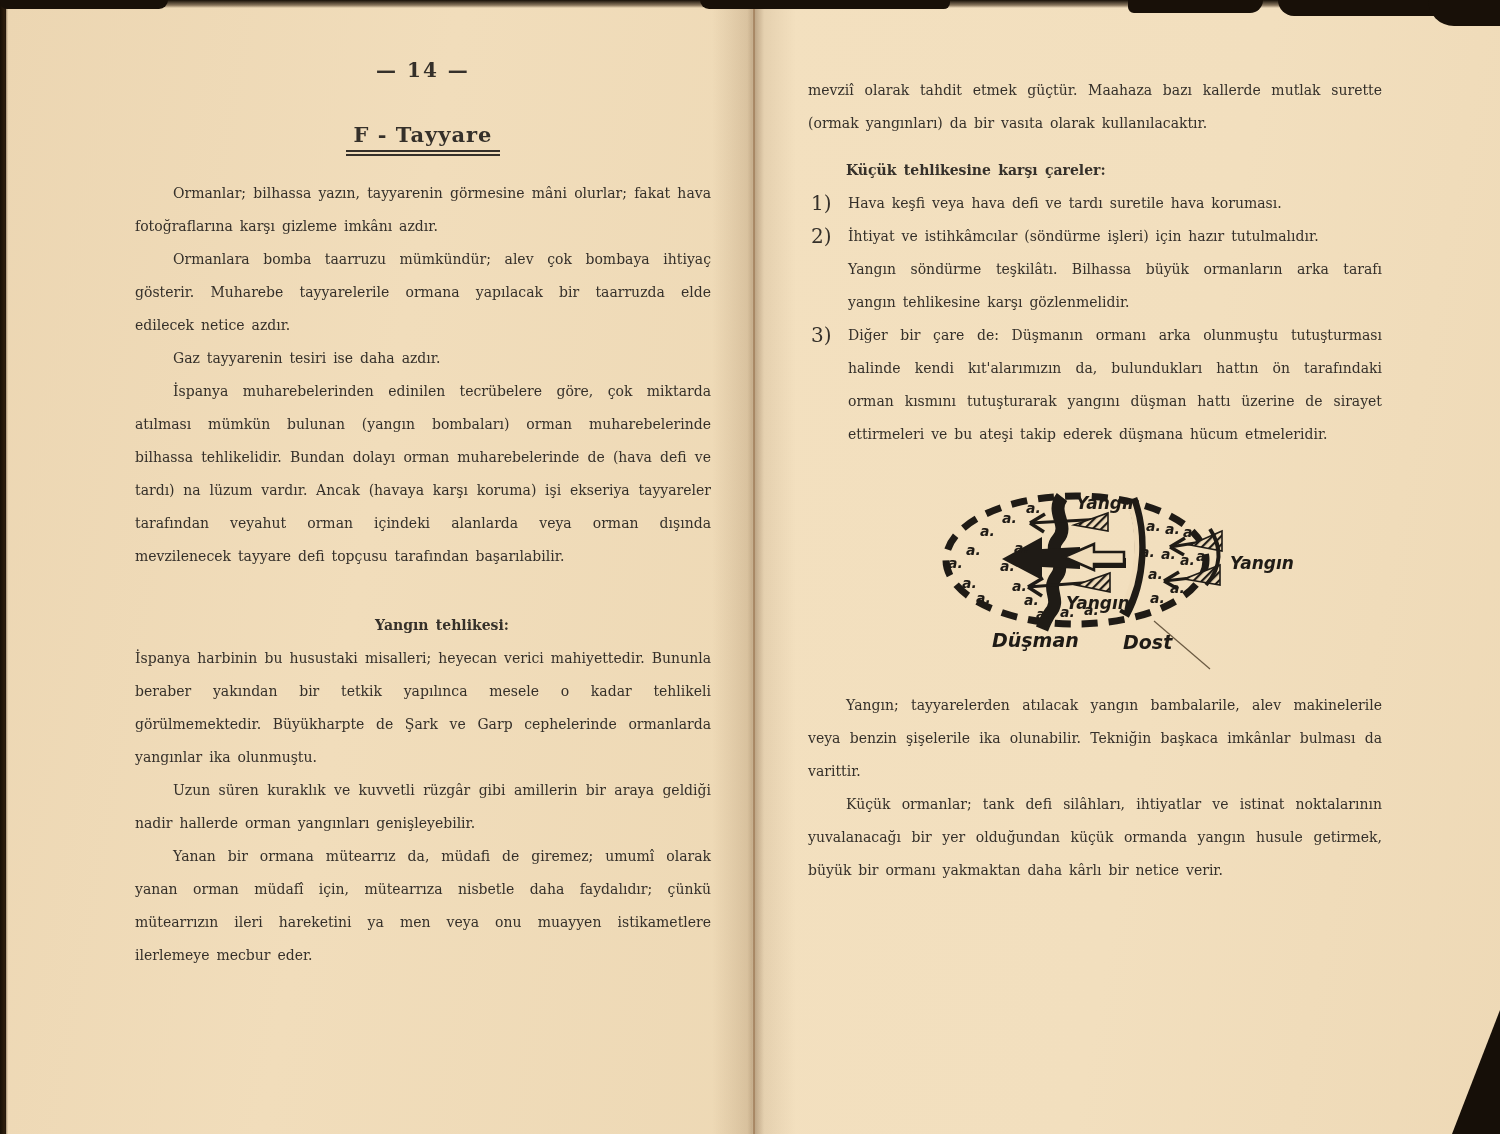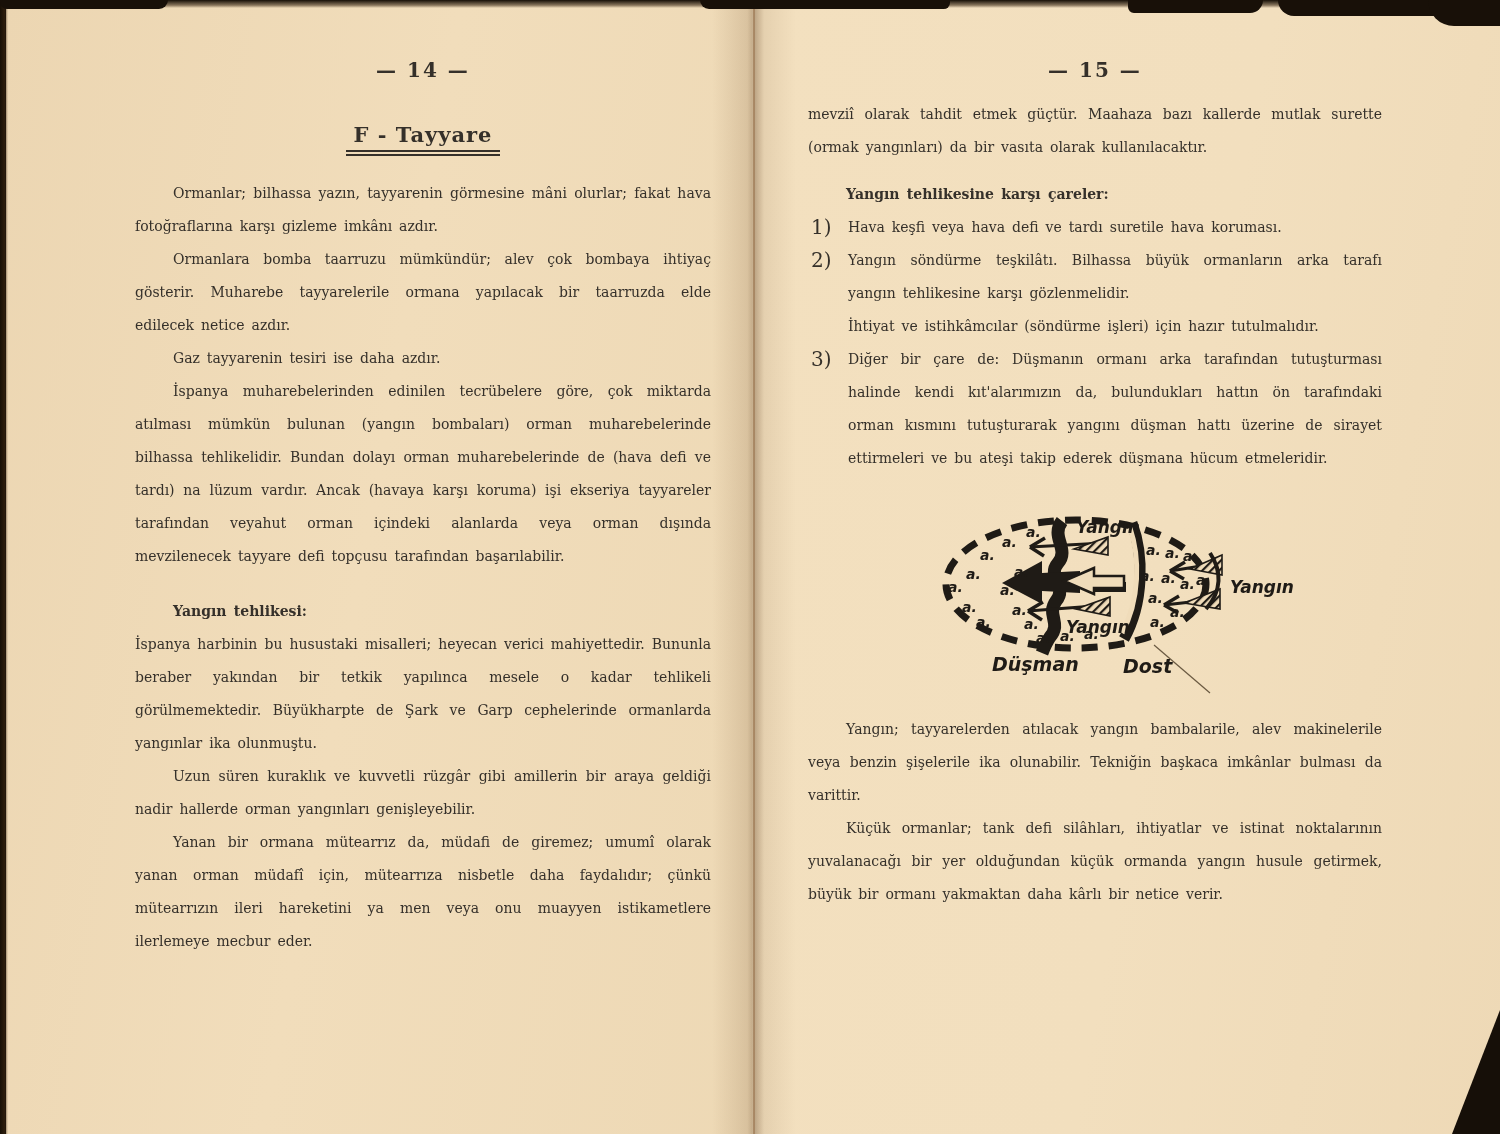--- a/index.html
+++ b/index.html
@@ -83,52 +83,51 @@
   <div class="page page-left">
     <div class="page-inner-left">
       <div class="pagenum">— 14 —</div>
       <div class="section-title">
         <span>F - Tayyare</span>
       </div>
       <p class="indent first-para">Ormanlar; bilhassa yazın, tayyarenin görmesine mâni olurlar; fakat hava fotoğraflarına karşı gizleme imkânı azdır.</p>
       <p class="indent">Ormanlara bomba taarruzu mümkündür; alev çok bombaya ihtiyaç gösterir. Muharebe tayyarelerile ormana yapılacak bir taarruzda elde edilecek netice azdır.</p>
       <p class="indent">Gaz tayyarenin tesiri ise daha azdır.</p>
       <p class="indent">İspanya muharebelerinden edinilen tecrübelere göre, çok miktarda atılması mümkün bulunan (yangın bombaları) orman muharebelerinde bilhassa tehlikelidir. Bundan dolayı orman muharebelerinde de (hava defi ve tardı) na lüzum vardır. Ancak (havaya karşı koruma) işi ekseriya tayyareler tarafından veyahut orman içindeki alanlarda veya orman dışında mevzilenecek tayyare defi topçusu tarafından başarılabilir.</p>
-      <p class="subhead" style="margin-top:22px;">Yangın tehlikesi:</p>
+      <p class="subhead" style="margin-top:36px;text-align:center;">Yangın tehlikesi:</p>
       <p class="noindent">İspanya harbinin bu husustaki misalleri; heyecan verici mahiyettedir. Bununla beraber yakından bir tetkik yapılınca mesele o kadar tehlikeli görülmemektedir. Büyükharpte de Şark ve Garp cephelerinde ormanlarda yangınlar ika olunmuştu.</p>
       <p class="indent">Uzun süren kuraklık ve kuvvetli rüzgâr gibi amillerin bir araya geldiği nadir hallerde orman yangınları genişleyebilir.</p>
       <p class="indent">Yanan bir ormana mütearrız da, müdafi de giremez; umumî olarak yanan orman müdafî için, mütearrıza nisbetle daha faydalıdır; çünkü mütearrızın ileri hareketini ya men veya onu muayyen istikametlere ilerlemeye mecbur eder.</p>
 
     </div>
   </div>
 
   <div class="page page-right">
     <div class="page-inner-right">
-      <div class="pagenum">— 15 —</div>
       <p class="noindent intro-gap">mevziî olarak tahdit etmek güçtür. Maahaza bazı kallerde mutlak surette (ormak yangınları) da bir vasıta olarak kullanılacaktır.</p>
-      <p class="subhead subhead-gap">Yangın tehlikesine karşı çareler:</p>
+      <p class="subhead subhead-gap">Küçük tehlikesine karşı çareler:</p>
 
       <div class="num-list">
         <div class="list-item">
           <span class="li-marker">1)</span>
           <div class="li-body">
             <p>Hava keşfi veya hava defi ve tardı suretile hava koruması.</p>
           </div>
         </div>
         <div class="list-item">
           <span class="li-marker">2)</span>
           <div class="li-body">
+            <p>İhtiyat ve istihkâmcılar (söndürme işleri) için hazır tutulmalıdır.</p>
             <p>Yangın söndürme teşkilâtı. Bilhassa büyük ormanların arka tarafı yangın tehlikesine karşı gözlenmelidir.</p>
-            <p>İhtiyat ve istihkâmcılar (söndürme işleri) için hazır tutulmalıdır.</p>
           </div>
         </div>
         <div class="list-item">
           <span class="li-marker">3)</span>
           <div class="li-body">
-            <p>Diğer bir çare de: Düşmanın ormanı arka tarafından tutuşturması halinde kendi kıt'alarımızın da, bulundukları hattın ön tarafındaki orman kısmını tutuşturarak yangını düşman hattı üzerine de sirayet ettirmeleri ve bu ateşi takip ederek düşmana hücum etmeleridir.</p>
+            <p>Diğer bir çare de: Düşmanın ormanı arka olunmuştu tutuşturması halinde kendi kıt'alarımızın da, bulundukları hattın ön tarafındaki orman kısmını tutuşturarak yangını düşman hattı üzerine de sirayet ettirmeleri ve bu ateşi takip ederek düşmana hücum etmeleridir.</p>
           </div>
         </div>
       </div>
 
       <div class="diagram-wrap">
         <svg width="420" height="200" viewBox="0 0 420 200">
           <defs>
             <pattern id="hatch" patternUnits="userSpaceOnUse" width="6" height="6" patternTransform="rotate(45)">
               <rect width="6" height="6" fill="#f0dcba"></rect>
               <line x1="1" y1="0" x2="1" y2="6" stroke="#1f1b16" stroke-width="2.4"></line>

